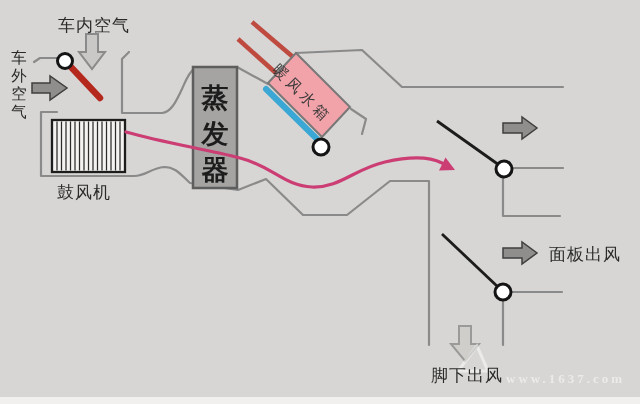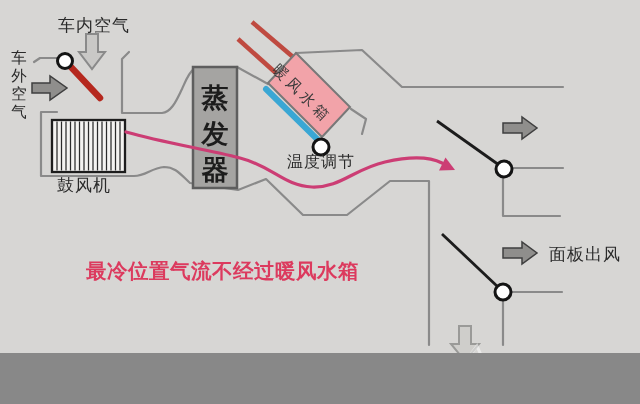--- a/index.html
+++ b/index.html
@@ -1,18 +1,18 @@
 <!DOCTYPE html>
 <html><head>
 <meta charset="utf-8">
 <title>Diagram</title>
 <style>
   html,body{margin:0;padding:0;background:#888;}
   #stage{
-    position:relative;width:640px;height:353px;overflow:hidden;
+    position:relative;width:640px;height:404px;overflow:hidden;
     background:#d7d6d4;
     font-family:Liberation Serif, serif;
     color:#2a2a2a;
   }
   #stage svg{position:absolute;left:0;top:0;}
   .lbl{position:absolute;white-space:pre-line;line-height:1.12;}
   .lbl-h{font-size:17px;letter-spacing:1px;}
   .lbl-v{font-size:15.5px;line-height:18px;text-align:center;width:22px;}
   .lbl-evap{font-size:27px;line-height:36px;font-weight:600;text-align:center;width:40px;color:#1c1c1c;}
   .lbl-heater{font-size:15px;letter-spacing:4px;color:#3a3a3a;
@@ -97,25 +97,24 @@
     </g>
 
     <polygon points="458,371 477,346 488,371" fill="none" stroke="rgba(255,255,255,0.5)" stroke-width="3"></polygon>
   </svg>
 
   <div class="lbl lbl-h" style="left:58px;top:16px;">车内空气</div>
   <div class="lbl lbl-v" style="left:8px;top:49px;">车
 外
 空
 气</div>
-  <div class="lbl lbl-h" style="left:57px;top:176px;">鼓风机</div>
+  <div class="lbl lbl-h" style="left:57px;top:183px;">鼓风机</div>
   <div class="lbl lbl-evap" style="left:195px;top:80px;">蒸
 发
 器</div>
   <div class="lbl lbl-heater" style="left:281px;top:61px;">暖风水箱</div>
-  <div class="lbl lbl-h" style="left:287px;top:153px;font-size:16px;">温度调节</div>
   <div class="lbl lbl-h" style="left:549px;top:245px;">面板出风</div>
-  <div class="lbl lbl-note" style="left:86px;top:260px;">最冷位置气流不经过暖风水箱</div>
+  <div class="lbl lbl-h" style="left:431px;top:366px;">脚下出风</div>
 
   <div class="lbl lbl-wm-url" style="left:506px;top:372px;">www.1637.com</div>
 
   <div class="bottom-strip"></div>
 </div>
 
 </body></html>

